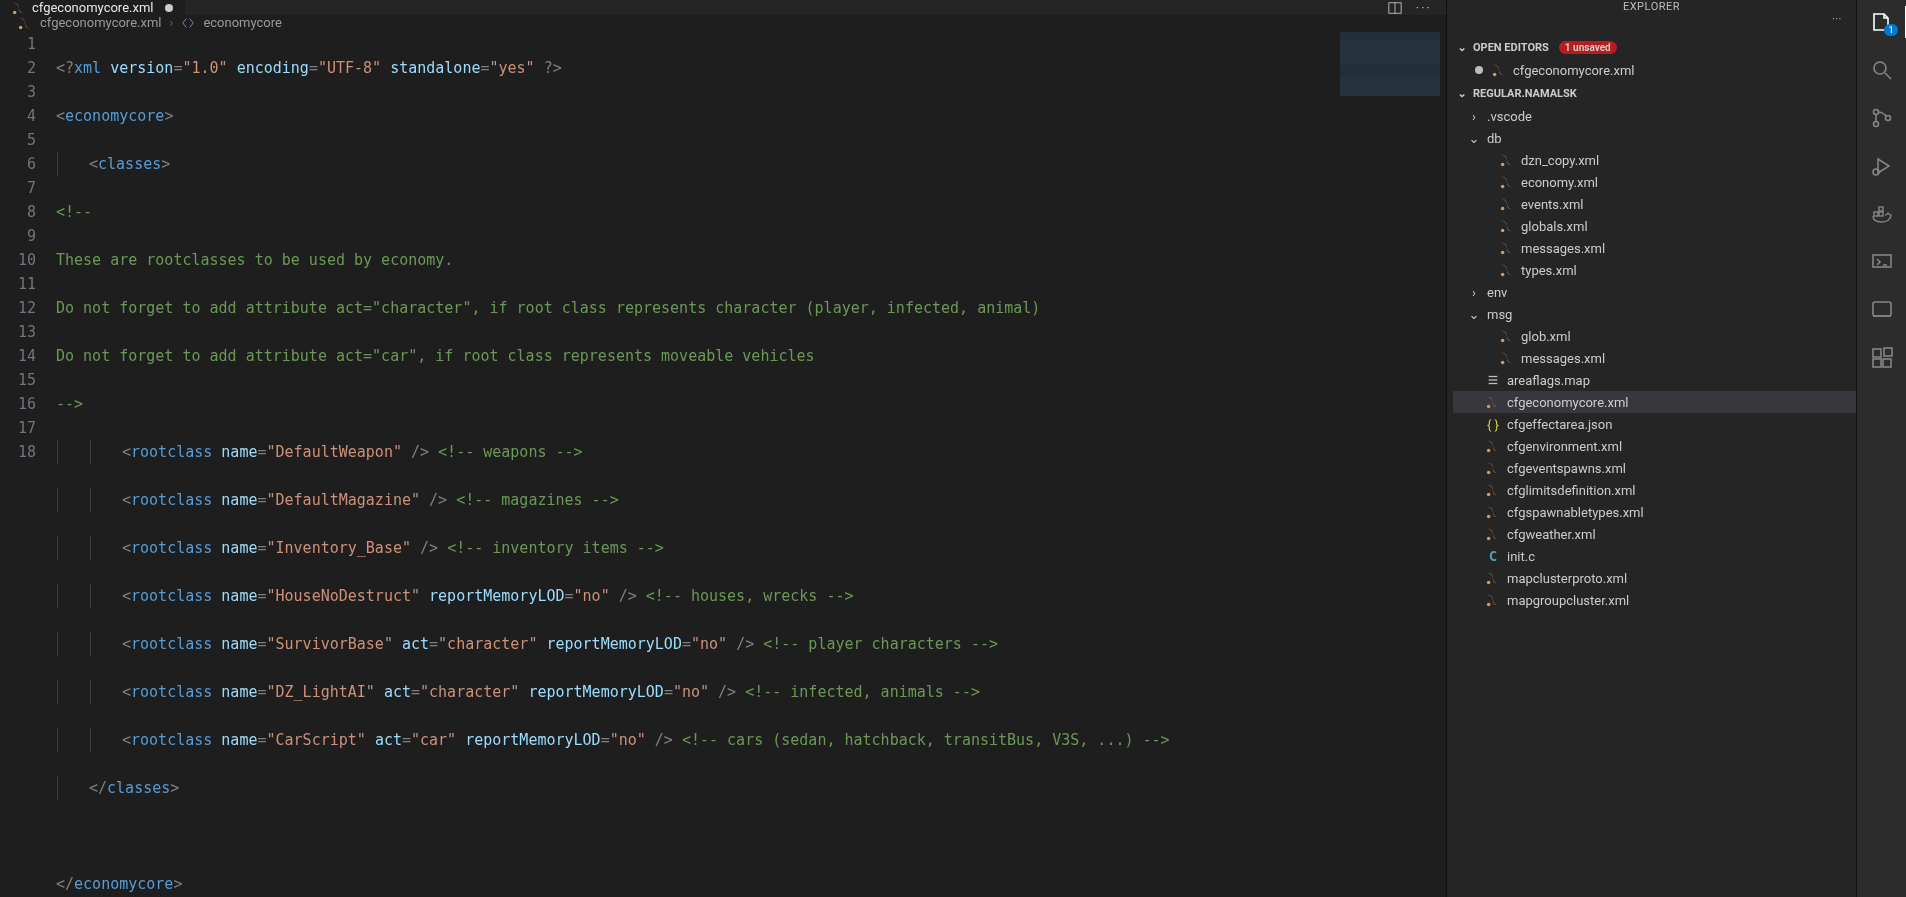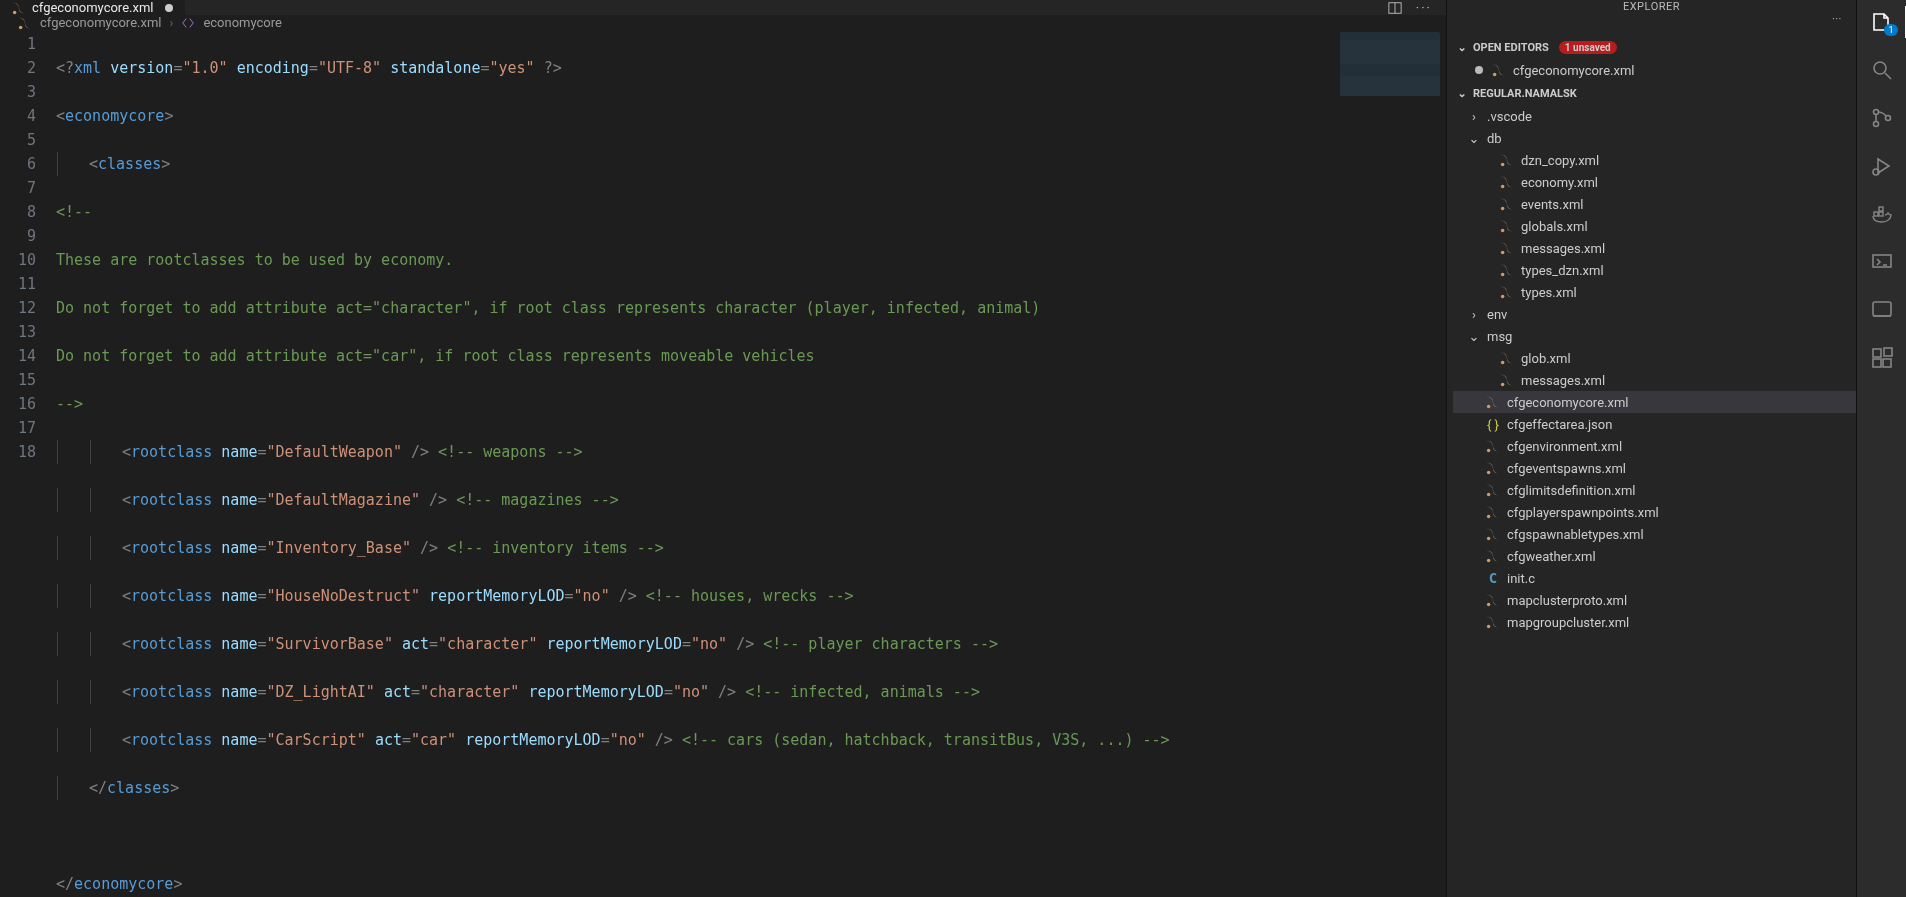--- a/index.html
+++ b/index.html
@@ -231,29 +231,20 @@
           </span>
           <span>messages.xml</span>
         </div>
         <div class="row" style="padding-left:46px">
           <span class="ic i-xml">
             <svg viewBox="0 0 16 16" width="14" height="14">
               <path fill="currentColor" d="M2 2a6 6 0 016 6 6 6 0 006 6h-1a5 5 0 01-5-5 7 7 0 00-7-7z"></path>
               <circle cx="3" cy="13" r="2" fill="currentColor"></circle>
             </svg>
           </span>
-          <span>types_dzn.xml</span>
-        </div>
-        <div class="row" style="padding-left:46px">
-          <span class="ic i-xml">
-            <svg viewBox="0 0 16 16" width="14" height="14">
-              <path fill="currentColor" d="M2 2a6 6 0 016 6 6 6 0 006 6h-1a5 5 0 01-5-5 7 7 0 00-7-7z"></path>
-              <circle cx="3" cy="13" r="2" fill="currentColor"></circle>
-            </svg>
-          </span>
           <span>types.xml</span>
         </div>
         <div class="row" style="padding-left:14px">
           <span class="chev">›</span>
           <span>env</span>
         </div>
         <div class="row" style="padding-left:14px">
           <span class="chev">⌄</span>
           <span>msg</span>
         </div>
@@ -268,20 +259,30 @@
         </div>
         <div class="row" style="padding-left:46px">
           <span class="ic i-xml">
             <svg viewBox="0 0 16 16" width="14" height="14">
               <path fill="currentColor" d="M2 2a6 6 0 016 6 6 6 0 006 6h-1a5 5 0 01-5-5 7 7 0 00-7-7z"></path>
               <circle cx="3" cy="13" r="2" fill="currentColor"></circle>
             </svg>
           </span>
           <span>messages.xml</span>
         </div>
+        <div class="row" style="padding-left:32px">
+          <span class="ic i-map">
+            <svg viewBox="0 0 16 16" width="14" height="14">
+              <line x1="3" y1="4" x2="13" y2="4" stroke="currentColor" stroke-width="1.5"></line>
+              <line x1="3" y1="8" x2="13" y2="8" stroke="currentColor" stroke-width="1.5"></line>
+              <line x1="3" y1="12" x2="13" y2="12" stroke="currentColor" stroke-width="1.5"></line>
+            </svg>
+          </span>
+          <span>areaflags.map</span>
+        </div>
         <div class="row sel" style="padding-left:32px">
           <span class="ic i-xml">
             <svg viewBox="0 0 16 16" width="14" height="14">
               <path fill="currentColor" d="M2 2a6 6 0 016 6 6 6 0 006 6h-1a5 5 0 01-5-5 7 7 0 00-7-7z"></path>
               <circle cx="3" cy="13" r="2" fill="currentColor"></circle>
             </svg>
           </span>
           <span>cfgeconomycore.xml</span>
         </div>
         <div class="row" style="padding-left:32px">
@@ -307,29 +308,20 @@
           <span>cfgeventspawns.xml</span>
         </div>
         <div class="row" style="padding-left:32px">
           <span class="ic i-xml">
             <svg viewBox="0 0 16 16" width="14" height="14">
               <path fill="currentColor" d="M2 2a6 6 0 016 6 6 6 0 006 6h-1a5 5 0 01-5-5 7 7 0 00-7-7z"></path>
               <circle cx="3" cy="13" r="2" fill="currentColor"></circle>
             </svg>
           </span>
           <span>cfglimitsdefinition.xml</span>
-        </div>
-        <div class="row" style="padding-left:32px">
-          <span class="ic i-xml">
-            <svg viewBox="0 0 16 16" width="14" height="14">
-              <path fill="currentColor" d="M2 2a6 6 0 016 6 6 6 0 006 6h-1a5 5 0 01-5-5 7 7 0 00-7-7z"></path>
-              <circle cx="3" cy="13" r="2" fill="currentColor"></circle>
-            </svg>
-          </span>
-          <span>cfgplayerspawnpoints.xml</span>
         </div>
         <div class="row" style="padding-left:32px">
           <span class="ic i-xml">
             <svg viewBox="0 0 16 16" width="14" height="14">
               <path fill="currentColor" d="M2 2a6 6 0 016 6 6 6 0 006 6h-1a5 5 0 01-5-5 7 7 0 00-7-7z"></path>
               <circle cx="3" cy="13" r="2" fill="currentColor"></circle>
             </svg>
           </span>
           <span>cfgspawnabletypes.xml</span>
         </div>

